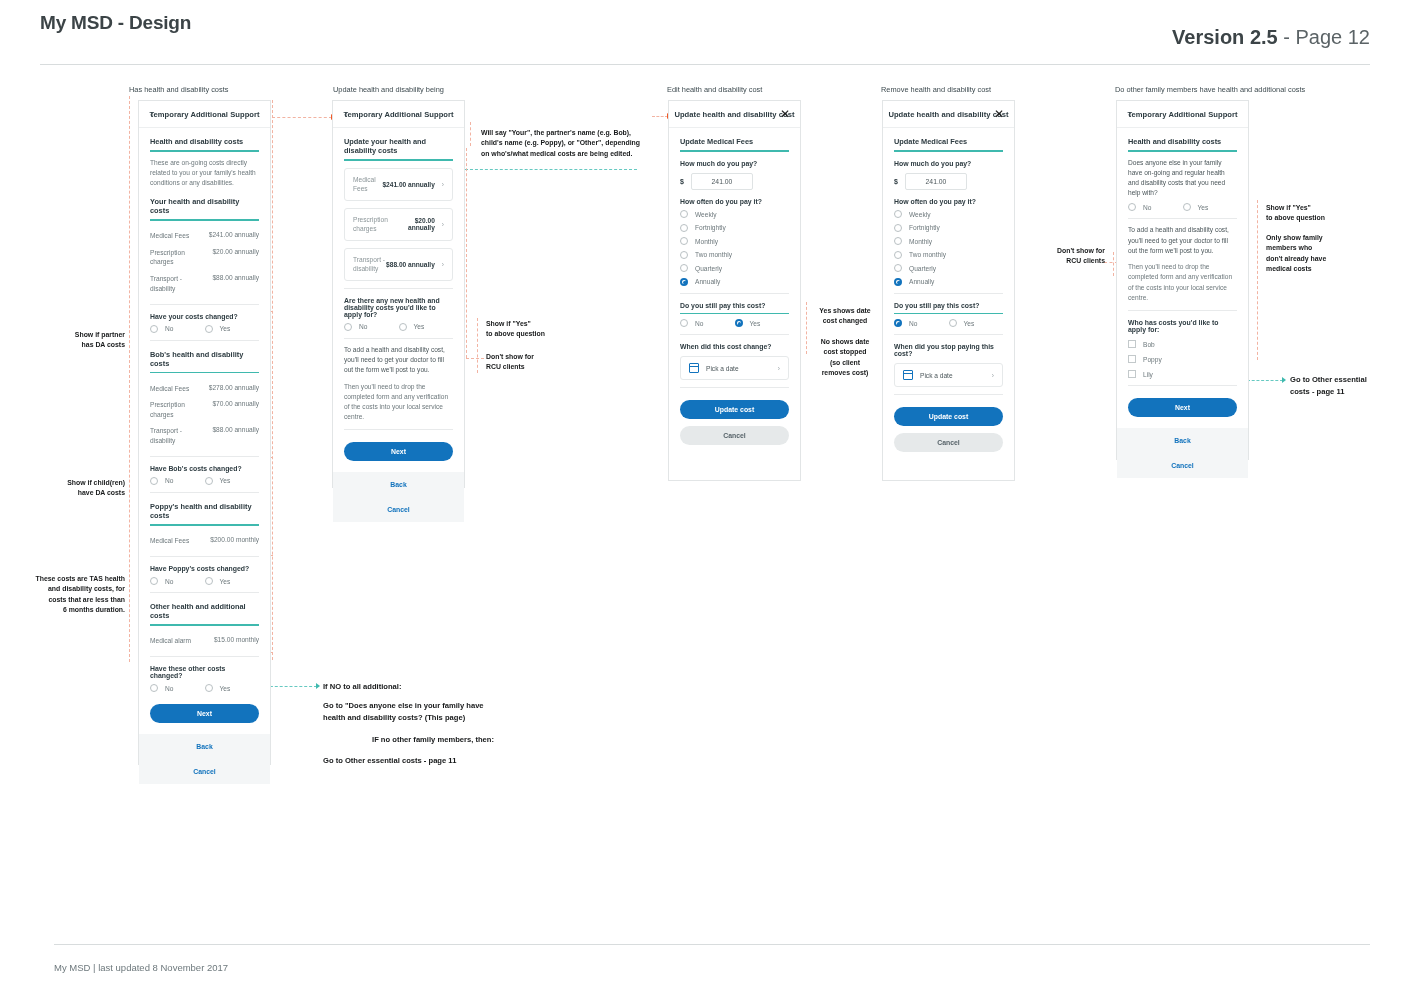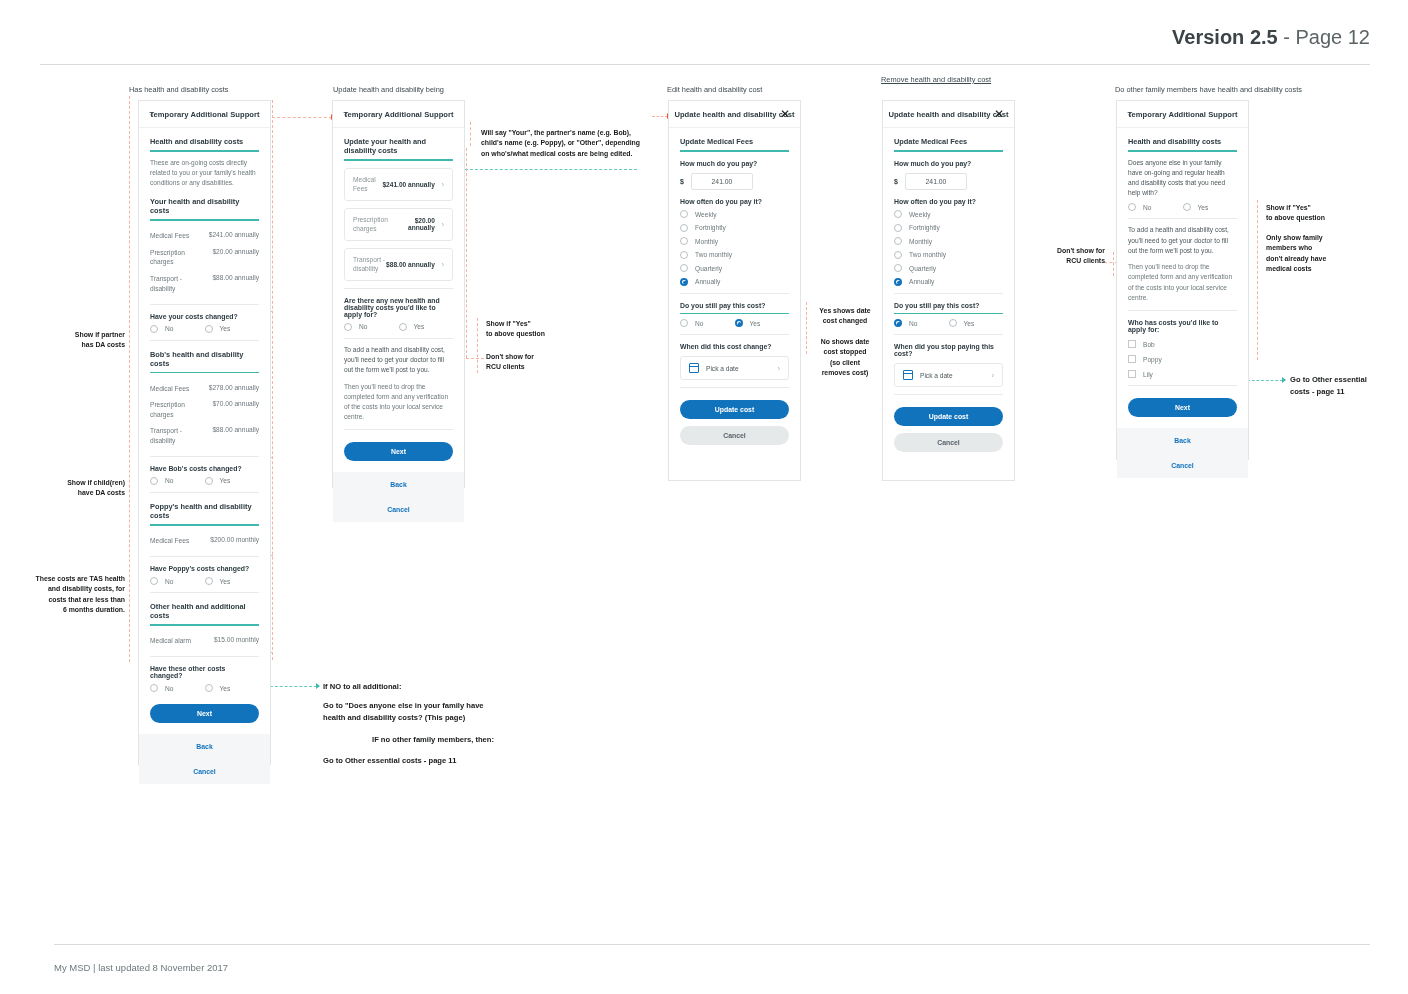--- a/index.html
+++ b/index.html
@@ -81,20 +81,21 @@
   .dot{position:absolute;width:3px;height:3px;border-radius:50%;background:#f05a28;}
   .dot.teal{background:#3fb9ae;}
   .teal-h{position:absolute;border-top:1px dashed #66c9c1;}
   .arrow{position:absolute;width:0;height:0;border-top:3px solid transparent;border-bottom:3px solid transparent;border-left:4px solid #f05a28;}
   .arrow.teal{border-left-color:#3fb9ae;}
 </style>
 </head>
 <body>
 
 <div class="page-header">
+  <div class="hdr-title"><span>My MSD</span><span> - </span><span class="light">Design</span></div>
   <div class="hdr-version"><b>Version 2.5</b><span> - Page 12</span></div>
 </div>
 <div class="hdr-rule"></div>
 
 <div class="flow">
 
   <div class="dash-v red" style="left:129px;top:96px;height:566px;"></div>
   <div class="dash-v red" style="left:272px;top:100px;height:560px;"></div>
   <div class="dash-h red" style="left:272px;top:117px;width:60px;"></div>
   <div class="arrow" style="left:331px;top:114px;"></div>
@@ -358,21 +359,21 @@
         <span class="cal-ico"></span>
         <span class="date-lbl">Pick a date</span>
         <span class="date-chev">›</span>
       </div>
       <div class="hrule"></div>
       <div class="btn-primary">Update cost</div>
       <div class="btn-grey">Cancel</div>
     </div>
   </div>
 
-  <div class="screen-label" style="left:881px;top:75px;text-decoration:underline;">Remove health and disability cost</div>
+  <div class="screen-label" style="left:881px;top:85px;">Remove health and disability cost</div>
   <div class="phone" style="left:882px;top:100px;width:133px;height:381px;">
     <div class="ph-nav">
       <div class="ttl">Update health and disability cost</div>
       <div class="close">✕</div>
     </div>
     <div class="ph-body">
       <div class="sec-title">Update Medical Fees</div>
       <div class="teal-rule"></div>
       <div class="q-label">How much do you pay?</div>
       <div class="money-row">
@@ -425,21 +426,21 @@
         <span class="cal-ico"></span>
         <span class="date-lbl">Pick a date</span>
         <span class="date-chev">›</span>
       </div>
       <div class="hrule"></div>
       <div class="btn-primary">Update cost</div>
       <div class="btn-grey">Cancel</div>
     </div>
   </div>
 
-  <div class="screen-label" style="left:1115px;top:85px;">Do other family members have health and disability costs</div>
+  <div class="screen-label" style="left:1115px;top:85px;">Do other family members have health and additional costs</div>
   <div class="phone" style="left:1116px;top:100px;width:133px;height:360px;">
     <div class="ph-nav">
       <div class="back">‹</div>
       <div class="ttl">Temporary Additional Support</div>
     </div>
     <div class="ph-body">
       <div class="sec-title">Health and disability costs</div>
       <div class="teal-rule"></div>
       <div class="para dark">Does anyone else in your family have on-going and regular health and disability costs that you need help with?</div>
       <div class="radio-row">

